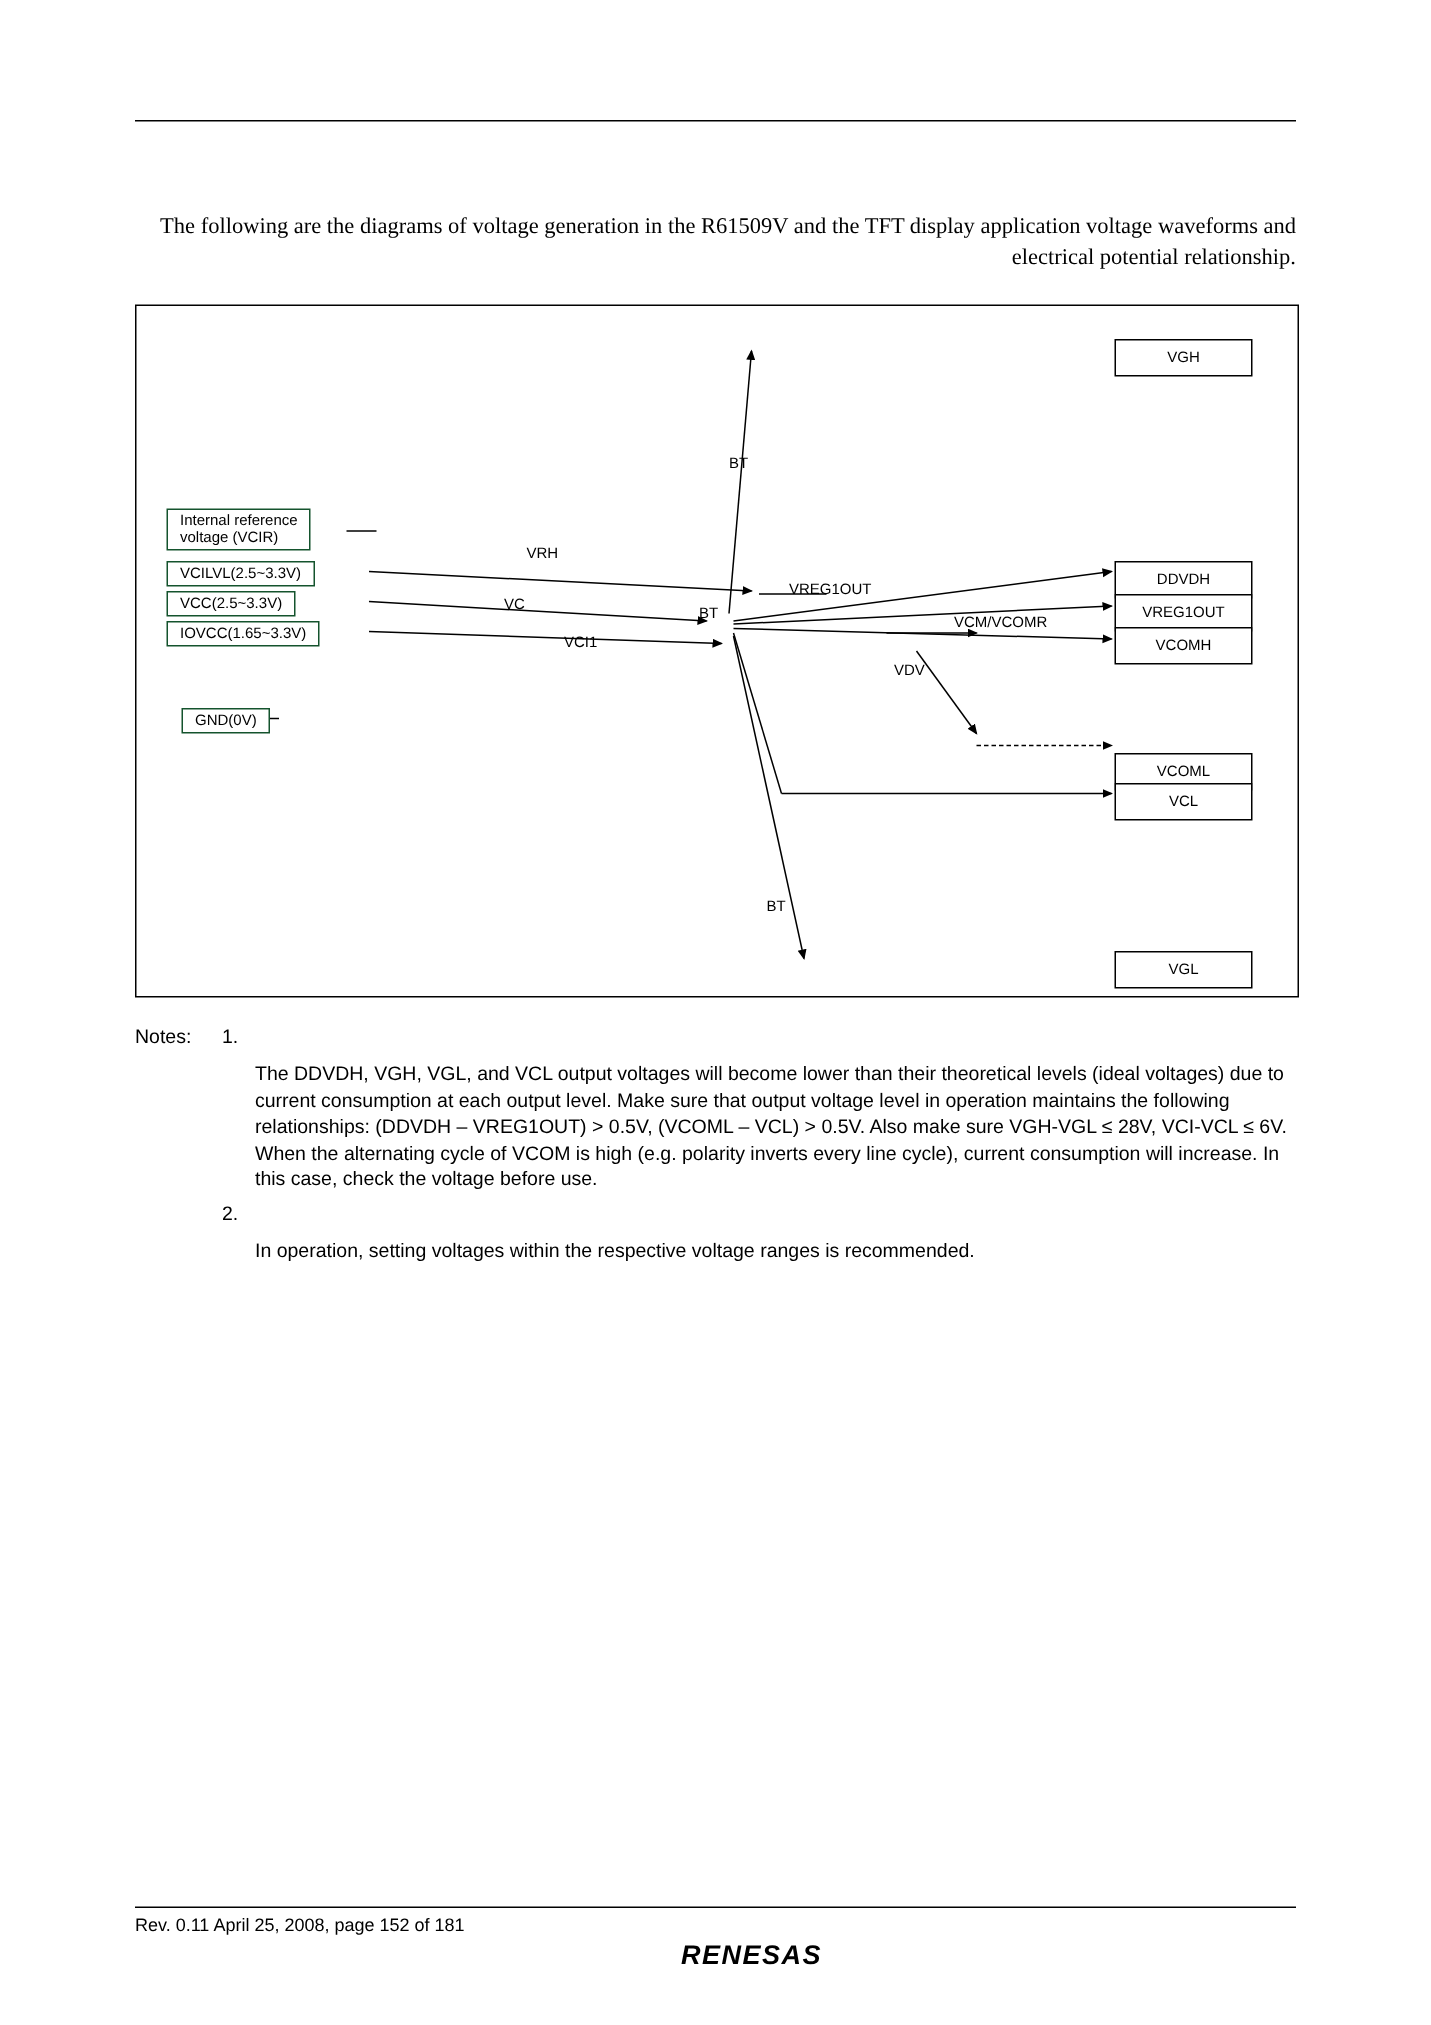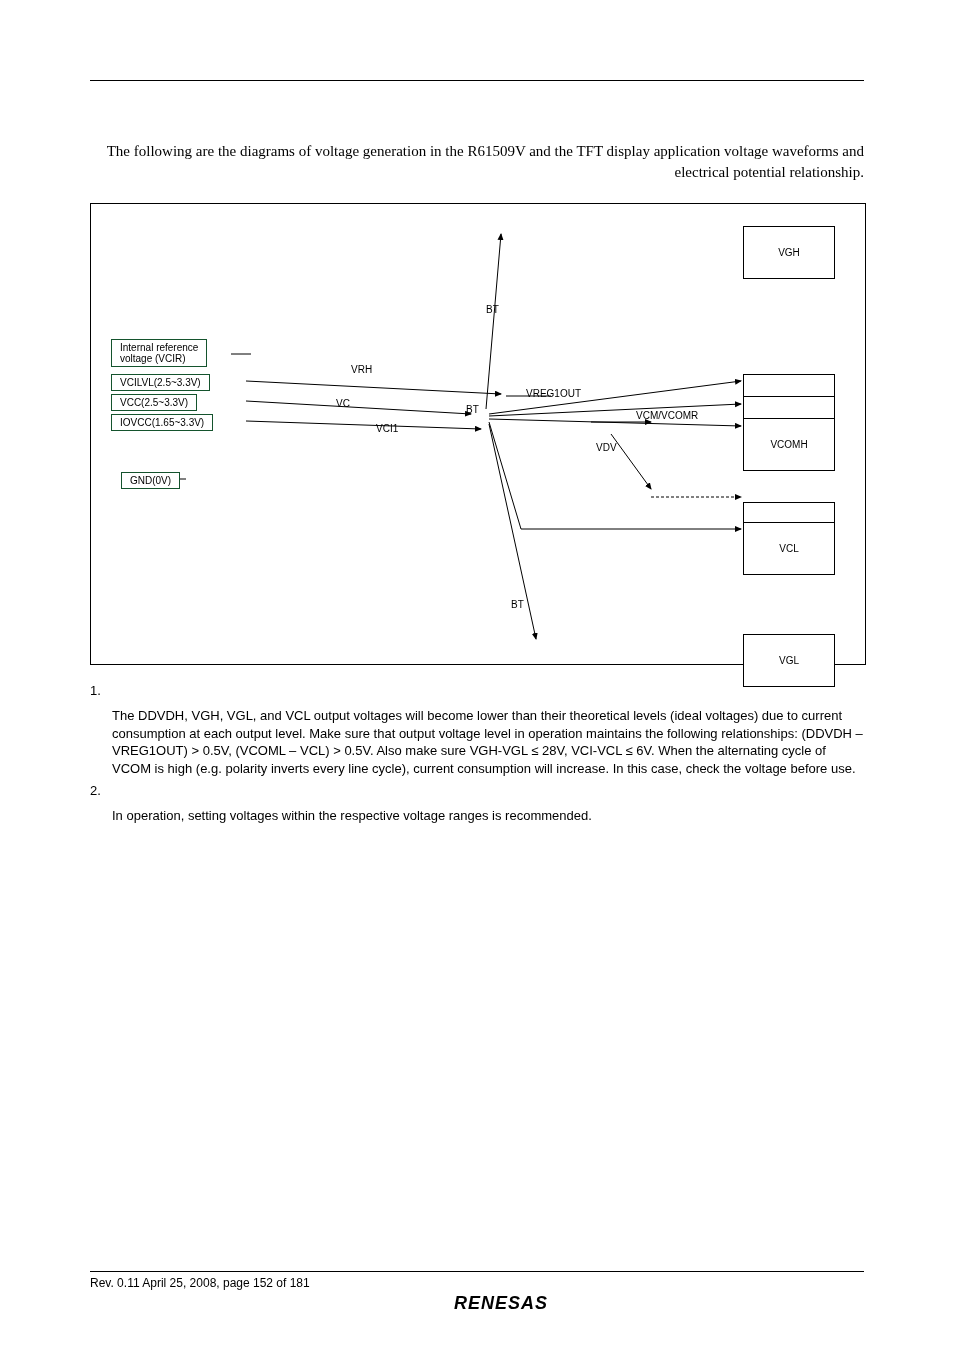--- a/index.html
+++ b/index.html
@@ -36,21 +36,21 @@
   .left-label {
     position: absolute;
     border: 1px solid #14532d;
     padding: 2px 8px;
     background: #fff;
     white-space: nowrap;
   }
   .right-label {
     position: absolute;
     border: 1px solid #000;
-    padding: 20px 0;
+    padding: 6px 0;
     width: 90px;
     text-align: center;
     background: #fff;
     right: 30px;
   }
   svg.lines {
     position: absolute;
     left: 0;
     top: 0;
     width: 774px;
@@ -183,20 +183,21 @@
     <div class="right-label" style="top:22px;">VGH</div>
     <div class="right-label" style="top:170px;">DDVDH</div>
     <div class="right-label" style="top:192px;">VREG1OUT</div>
     <div class="right-label" style="top:214px;text-align:center;">VCOMH</div>
     <div class="right-label" style="top:298px;">VCOML</div>
     <div class="right-label" style="top:318px;">VCL</div>
     <div class="right-label" style="top:430px;">VGL</div>
   </div>
 
   <div class="notes">
+    <div class="notes-prefix">Notes:</div>
     <div class="notes-list">
       <div class="notes-item">
         <div class="notes-num">1.</div>
         <div class="notes-text">The DDVDH, VGH, VGL, and VCL output voltages will become lower than their theoretical levels (ideal voltages) due to current consumption at each output level.  Make sure that output voltage level in operation maintains the following relationships: (DDVDH – VREG1OUT) &gt; 0.5V, (VCOML – VCL) &gt; 0.5V.  Also make sure VGH-VGL ≤ 28V, VCI-VCL ≤ 6V.  When the alternating cycle of VCOM is high (e.g. polarity inverts every line cycle), current consumption will increase.  In this case, check the voltage before use.</div>
       </div>
       <div class="notes-item">
         <div class="notes-num">2.</div>
         <div class="notes-text">In operation, setting voltages within the respective voltage ranges is recommended.</div>
       </div>
     </div>

